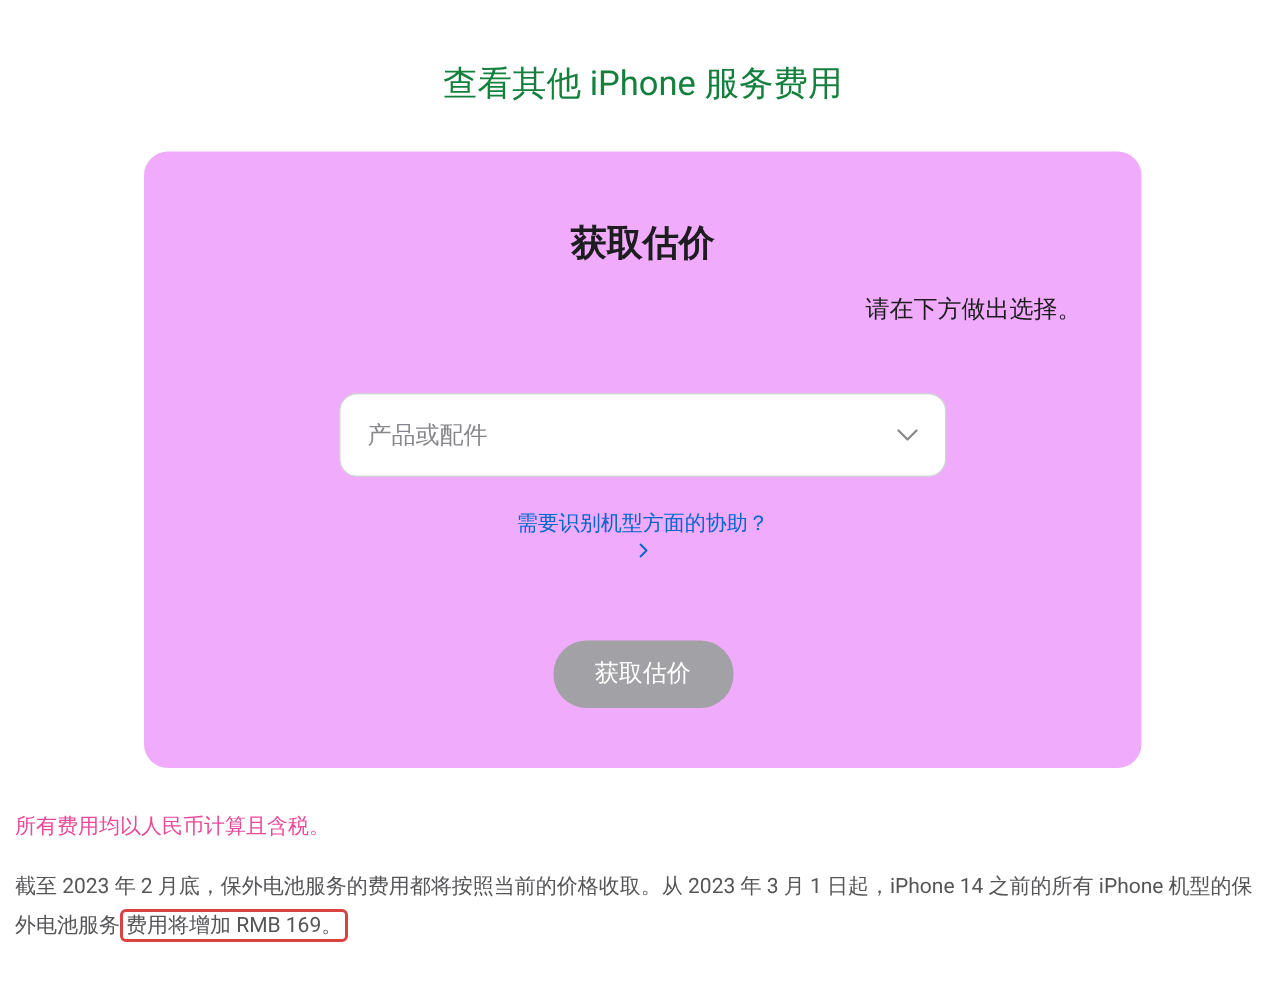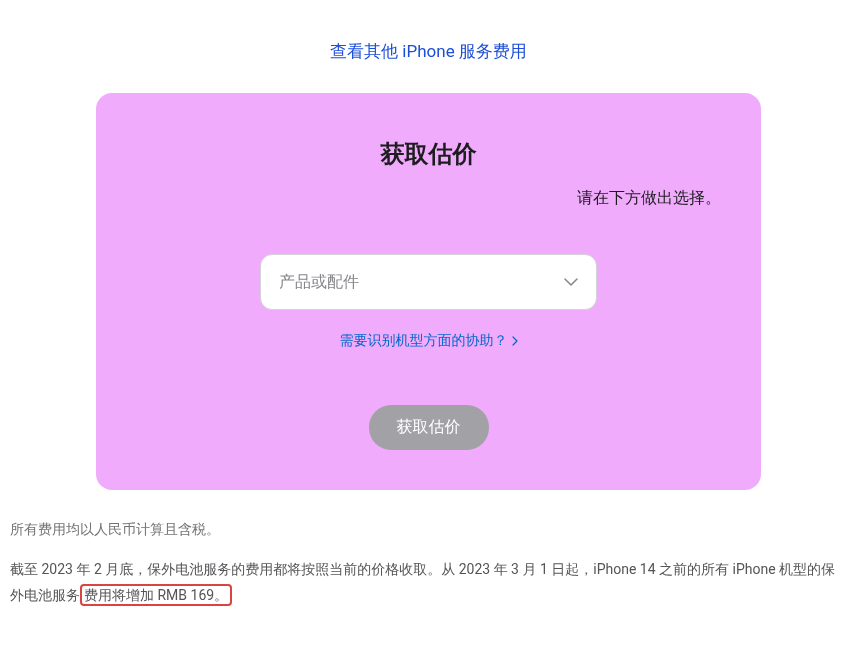--- a/index.html
+++ b/index.html
@@ -13,23 +13,23 @@
       width: 857px;
       height: 663px;
       position: relative;
     }
     .top-link {
       text-align: center;
       padding-top: 40px;
       padding-bottom: 30px;
     }
     .top-link a {
-      color: #1d4ed8;
+      color: #15803d;
       text-decoration: none;
-      font-size: 17px;
+      font-size: 23px;
     }
     .card {
       width: 665px;
       margin: 0 auto;
       background: #f0abfc;
       border-radius: 16px;
       padding: 45px 40px 40px 40px;
     }
     .card-title {
       text-align: center;
@@ -39,21 +39,21 @@
       margin-bottom: 18px;
     }
     .card-subtitle {
       text-align: right;
       font-size: 16px;
       color: #1d1d1f;
       margin-bottom: 45px;
     }
     .select-wrapper {
       position: relative;
-      width: 337px;
+      width: 405px;
       margin: 0 auto 20px auto;
     }
     .select-box {
       width: 100%;
       height: 56px;
       background: #ffffff;
       border: 1px solid #d2d2d7;
       border-radius: 12px;
       padding: 0 45px 0 18px;
       font-size: 16px;
@@ -83,20 +83,21 @@
       margin-top: 18px;
       margin-bottom: 55px;
     }
     .help-link {
       color: #0066cc;
       text-decoration: none;
       font-size: 14px;
       display: inline-flex;
       align-items: center;
       gap: 4px;
+      flex-direction: column;
     }
     .chevron-right {
       display: inline-flex;
       align-items: center;
     }
     .chevron-right svg {
       width: 6px;
       height: 10px;
     }
     .submit-row {
@@ -106,21 +107,21 @@
       background: #a2a2a6;
       color: #ffffff;
       border: none;
       border-radius: 22px;
       padding: 12px 28px;
       font-size: 16px;
       cursor: pointer;
     }
     .footer-text {
       margin: 28px 10px 0 10px;
-      color: #737373;
+      color: #ec4899;
       font-size: 14px;
       line-height: 1.7;
     }
     .footer-note {
       margin: 14px 10px 0 10px;
       color: #555558;
       font-size: 14px;
       line-height: 1.9;
     }
     .highlight {

